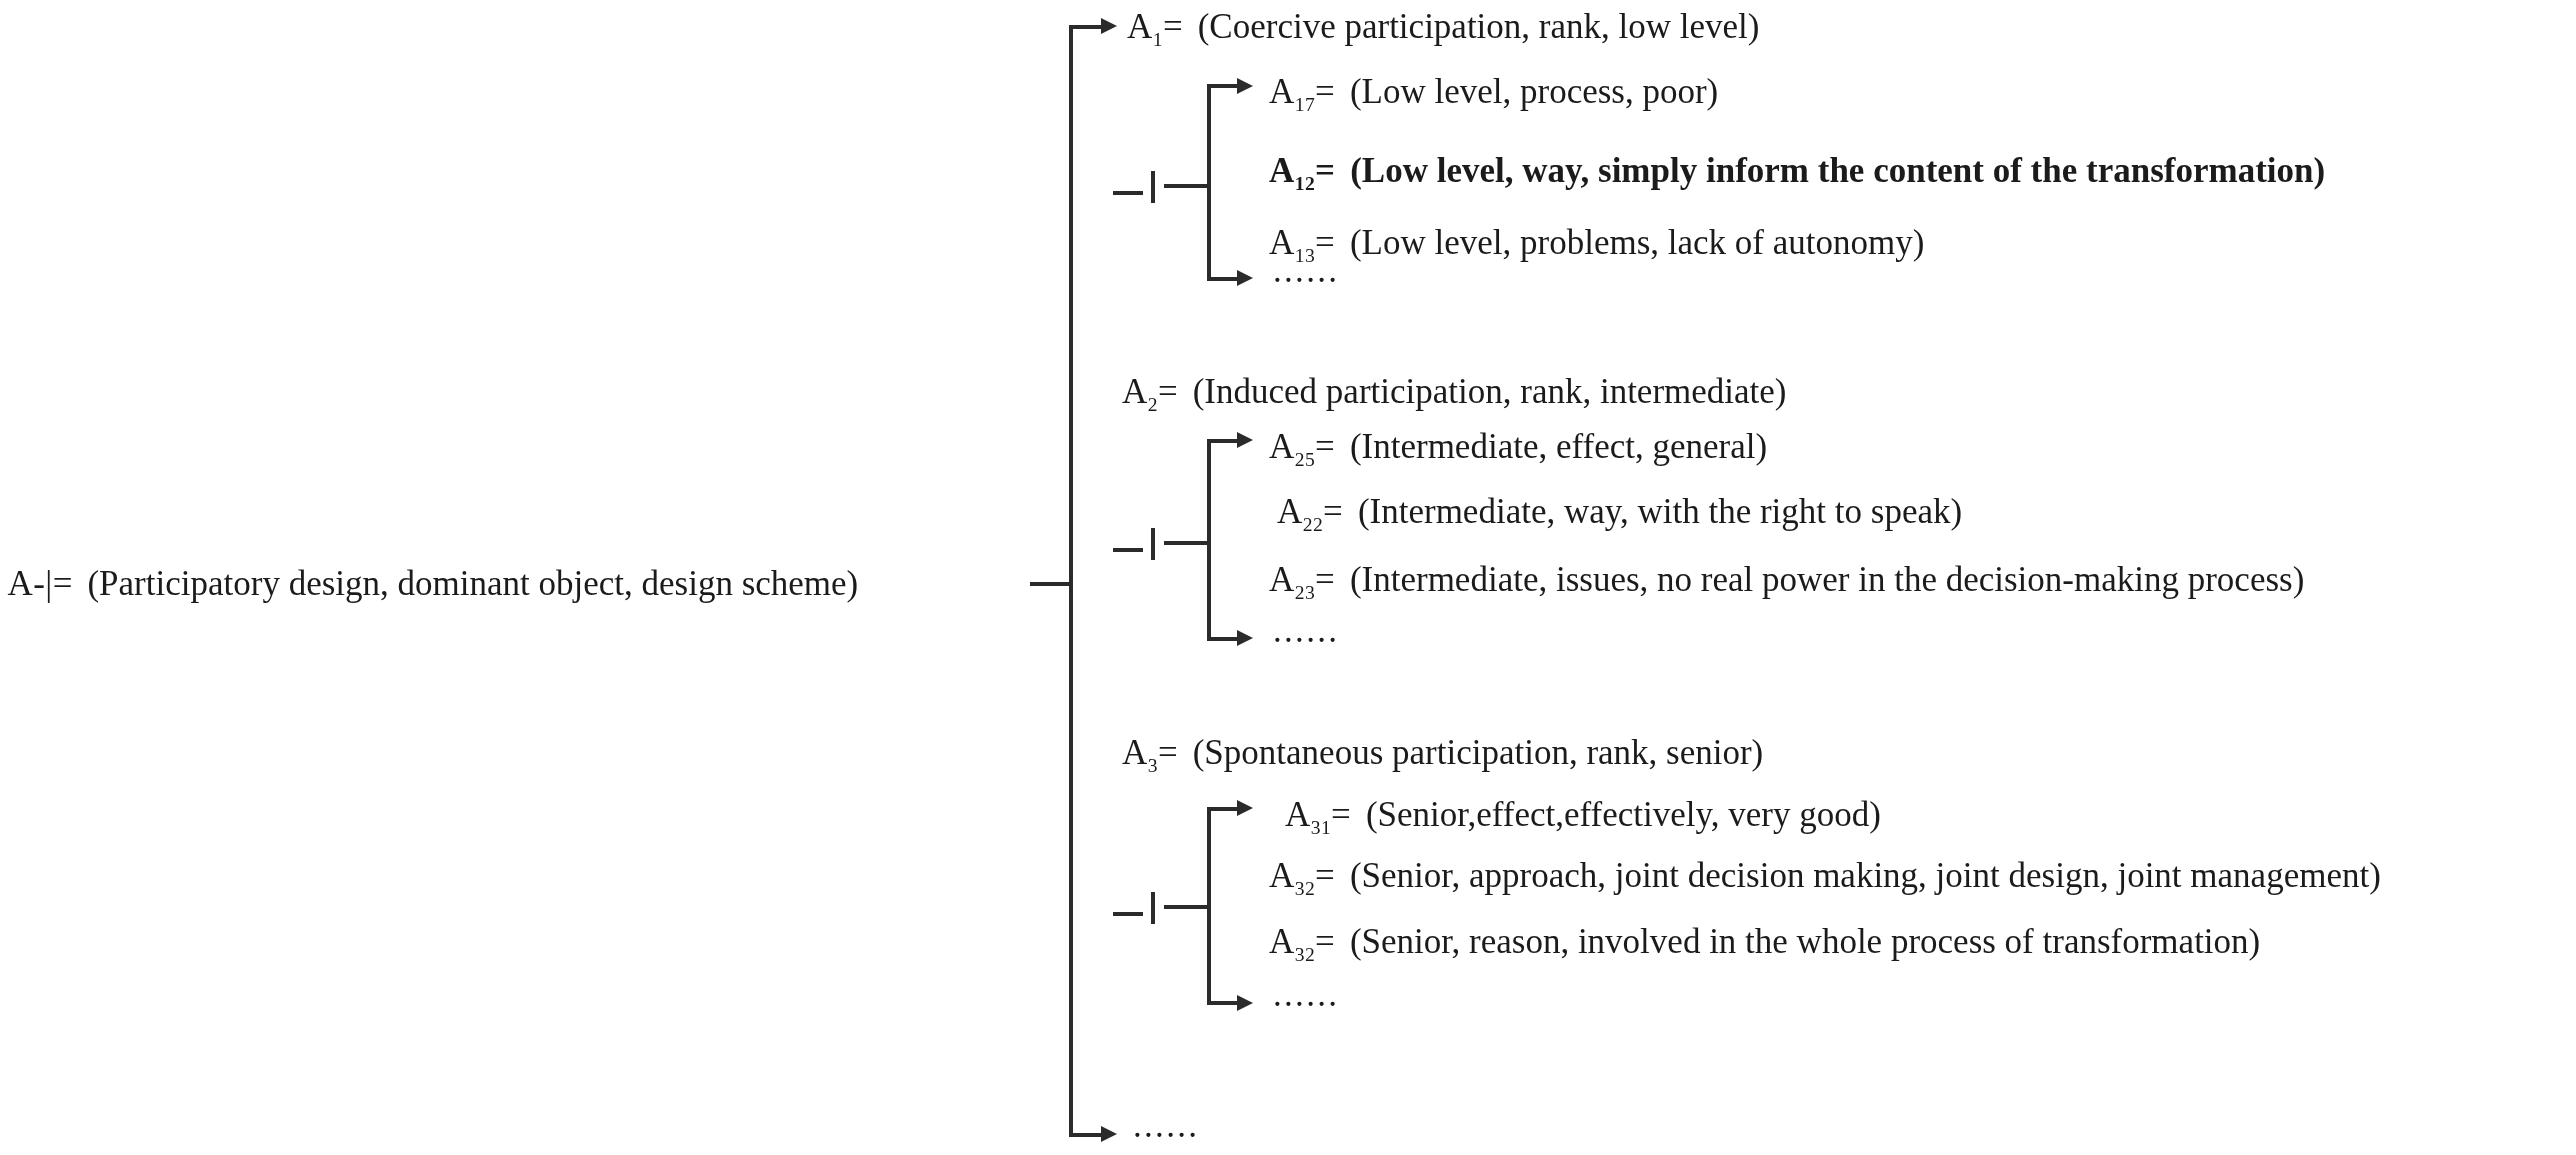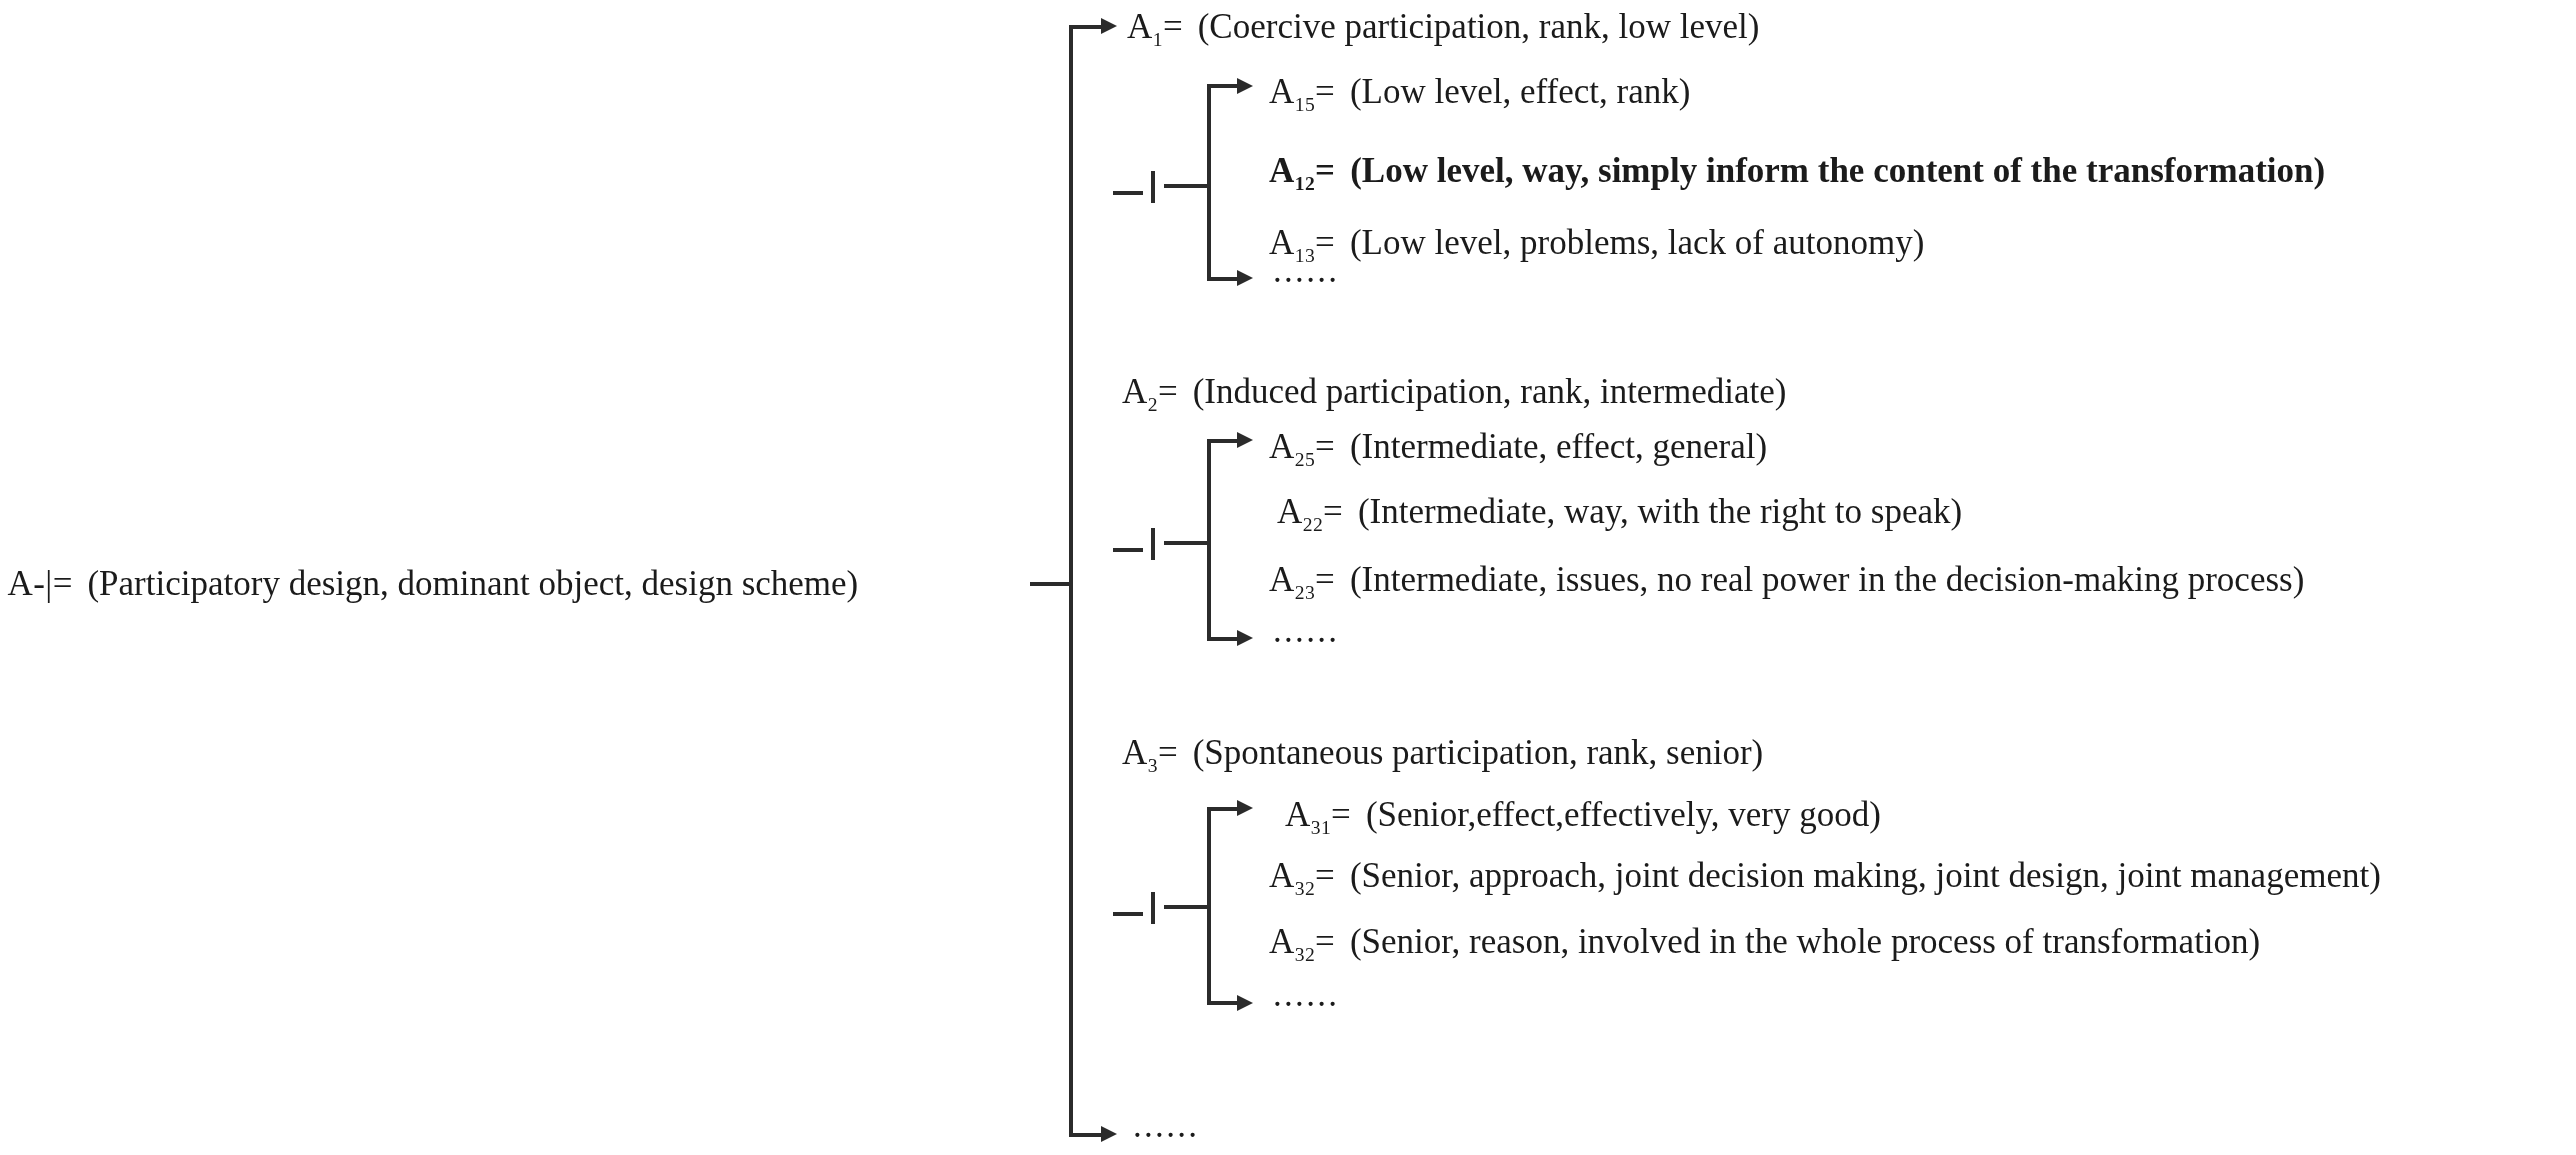--- a/index.html
+++ b/index.html
@@ -24,21 +24,21 @@
 
   <div class="row" style="left:7.5px;top:561px;">
     <span class="nid"><span>A-|</span><span>=</span></span><span class="val">(Participatory design, dominant object, design scheme)</span>
   </div>
 
   <div class="row" style="left:1127px;top:3.8px;">
     <span class="nid"><span>A</span><sub class="s">1</sub><span>=</span></span><span class="val">(Coercive participation, rank, low level)</span>
   </div>
 
   <div class="row" style="left:1269px;top:69px;">
-    <span class="nid"><span>A</span><sub class="s">15</sub><span>=</span></span><span class="val">(Low level, effect, rank)</span>
+    <span class="nid"><span>A</span><sub class="s">17</sub><span>=</span></span><span class="val">(Low level, process, poor)</span>
   </div>
 
   <div class="row" style="left:1269px;top:148px;font-weight:bold;">
     <span class="nid"><span>A</span><sub class="s">12</sub><span>=</span></span><span class="val">(Low level, way, simply inform the content of the transformation)</span>
   </div>
 
   <div class="row" style="left:1269px;top:220px;">
     <span class="nid"><span>A</span><sub class="s">13</sub><span>=</span></span><span class="val">(Low level, problems, lack of autonomy)</span>
   </div>
 

